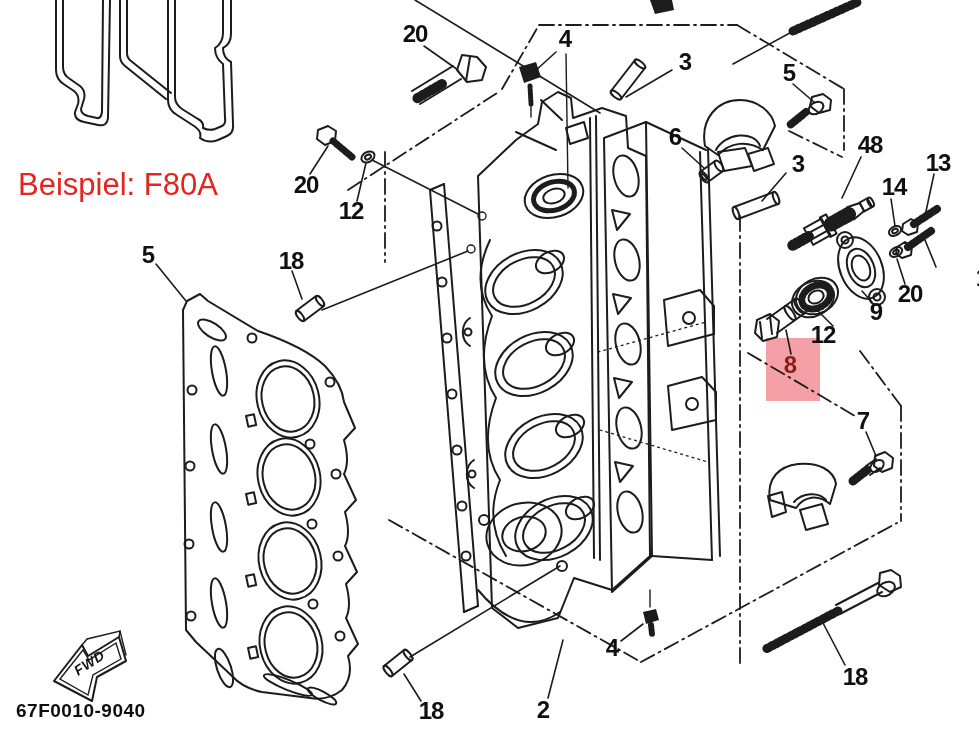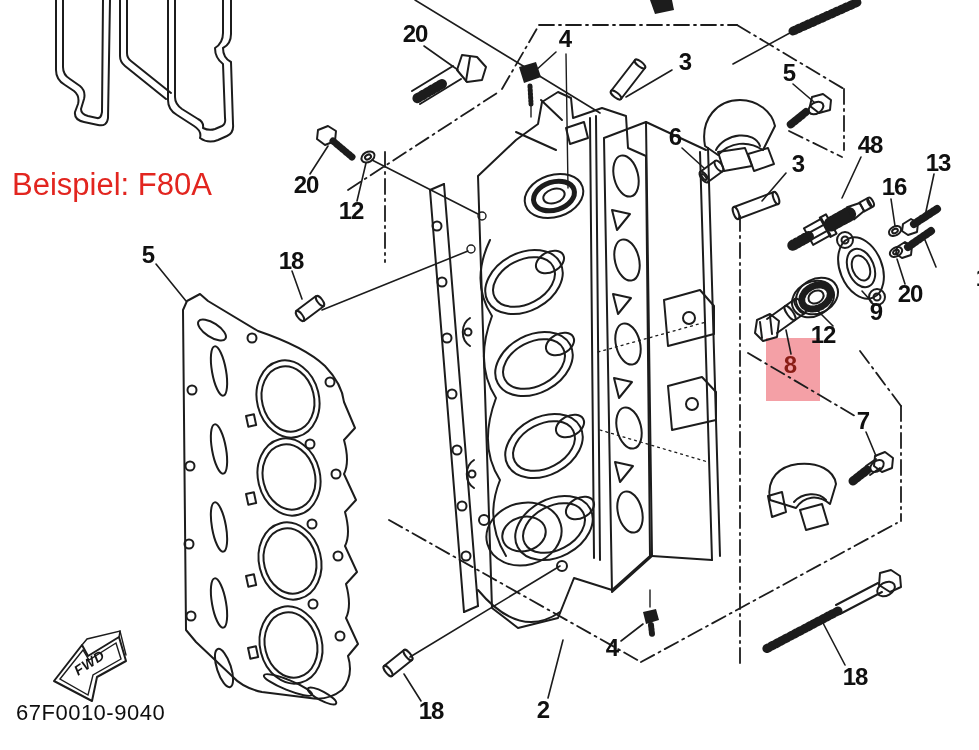--- a/index.html
+++ b/index.html
@@ -8,23 +8,23 @@
   #art{position:absolute;left:0;top:0;}
   .s{fill:none;stroke:#1c1c1c;stroke-width:2;stroke-linecap:round;stroke-linejoin:round;}
   .s1{fill:none;stroke:#1c1c1c;stroke-width:1.4;stroke-linecap:round;}
   .ld{fill:none;stroke:#1c1c1c;stroke-width:1.6;stroke-linecap:round;}
   .dash{fill:none;stroke:#1c1c1c;stroke-width:1.8;stroke-dasharray:15 5 2 5;stroke-linecap:round;}
   .dot{fill:none;stroke:#1c1c1c;stroke-width:1.3;stroke-dasharray:2 4;}
   .ink{fill:#1c1c1c;stroke:none;}
   .co{position:absolute;transform:translate(-50%,-50%);font-weight:bold;font-size:24px;
       color:#101010;letter-spacing:-1px;line-height:1;cursor:pointer;}
   .co-red{color:#8a1d16;}
-  #beispiel{position:absolute;left:12px;top:167px;font-size:31px;color:#e2251f;
+  #beispiel{position:absolute;left:18px;top:167px;font-size:31px;color:#e2251f;
             letter-spacing:0px;text-align:right;}
-  #partcode{position:absolute;left:16px;top:700px;font-size:22px;font-weight:normal;
+  #partcode{position:absolute;left:16px;top:700px;font-size:19px;font-weight:bold;
             color:#0e0e0e;letter-spacing:0.5px;}
 </style>
 </head>
 <body>
 
 <div id="canvas">
 
 <svg id="art" width="979" height="750" viewBox="0 0 979 750">
 
   <rect x="766" y="338" width="54" height="63" fill="#f4a0a6"></rect>
@@ -369,21 +369,21 @@
 <div id="beispiel">Beispiel: F80A</div>
 <div id="partcode">67F0010-9040</div>
 
 <div class="co" style="left:415px;top:34px">20</div>
 <div class="co" style="left:565px;top:39px">4</div>
 <div class="co" style="left:685px;top:62px">3</div>
 <div class="co" style="left:789px;top:73px">5</div>
 <div class="co" style="left:675px;top:137px">6</div>
 <div class="co" style="left:870px;top:145px">48</div>
 <div class="co" style="left:938px;top:163px">13</div>
-<div class="co" style="left:894px;top:187px">16</div>
+<div class="co" style="left:894px;top:187px">14</div>
 <div class="co" style="left:798px;top:164px">3</div>
 <div class="co" style="left:306px;top:185px">20</div>
 <div class="co" style="left:351px;top:211px">12</div>
 <div class="co" style="left:988px;top:278px">10</div>
 <div class="co" style="left:910px;top:294px">20</div>
 <div class="co" style="left:876px;top:312px">9</div>
 <div class="co" style="left:823px;top:335px">12</div>
 <div class="co co-red" style="left:790px;top:365px">8</div>
 <div class="co" style="left:148px;top:255px">5</div>
 <div class="co" style="left:291px;top:261px">18</div>

